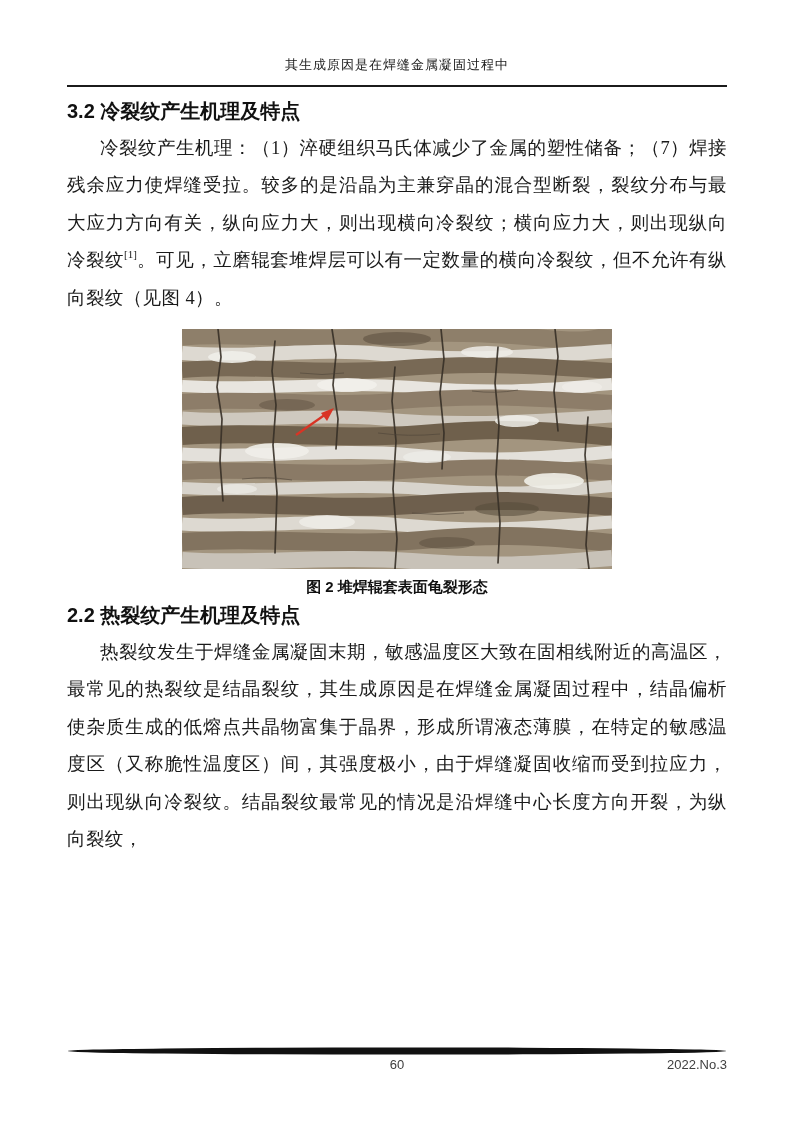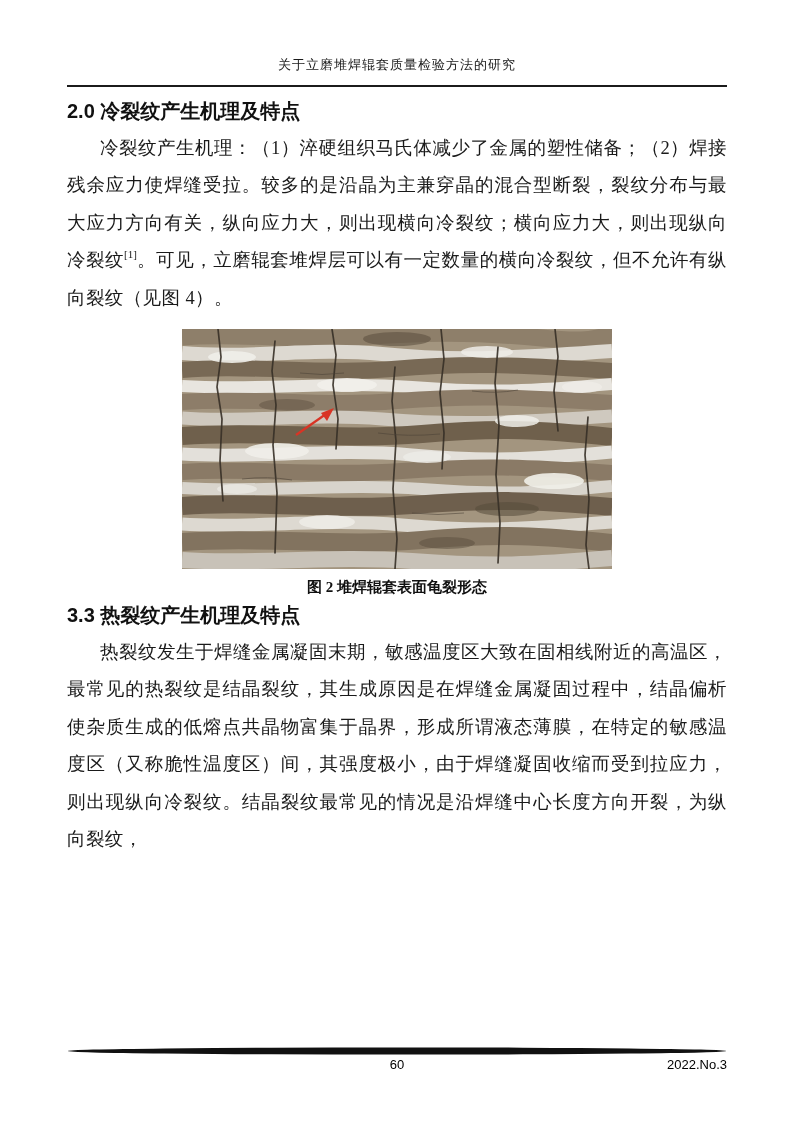--- a/index.html
+++ b/index.html
@@ -57,61 +57,61 @@
     color:#111;
   }
   figure.fig{
     margin:12px auto 0 auto;
     width:430px;
     text-align:center;
   }
   .fig-img{display:block;width:430px;height:240px;}
   figcaption{
     margin-top:8px;
-    font-family:Liberation Serif, serif;
+    font-family:Liberation Sans, sans-serif;
     font-size:15px;
     font-weight:bold;
     line-height:20px;
     color:#111;
   }
   .footer{
     position:absolute;
     left:67px;top:1047px;
     width:660px;
   }
   .footer-bar{display:block;width:660px;height:8px;}
   .footer-row{
     position:relative;
     margin-top:2px;
     height:18px;
     font-family:"Liberation Sans","DejaVu Sans",sans-serif;
     font-size:13px;
-    color:#000000;
+    color:#404040;
   }
   .page-num{
     position:absolute;left:0;right:0;
     text-align:center;
   }
   .issue{
     position:absolute;right:0;top:0;padding-left:24px;
   }
 </style>
 </head>
 <body>
 
 <div class="page">
   <div class="content">
 
-    <div class="running-head">关于立磨堆焊辊套质量检验方法的研究</div>
+    <div class="running-head">其生成原因是在焊缝金属凝固过程中</div>
     <hr class="head-rule">
 
 
-    <h2 class="sec">2.0 冷裂纹产生机理及特点</h2>
+    <h2 class="sec">3.2 冷裂纹产生机理及特点</h2>
 
-    <p class="body indent"><span>冷裂纹产生机理：（1）淬硬组织马氏体减少了金属的塑性储备；（2）焊接残余应力使焊缝受拉。较多的是沿晶为主兼穿晶的混合型断裂，裂纹分布与最大应力方向有关，纵向应力大，则出现横向冷裂纹；横向应力大，则出现纵向冷裂纹</span><sup class="ref">[1]</sup><span>。可见，立磨辊套堆焊层可以有一定数量的横向冷裂纹，但不允许有纵向裂纹（见图 4）。</span></p>
+    <p class="body indent"><span>冷裂纹产生机理：（1）淬硬组织马氏体减少了金属的塑性储备；（7）焊接残余应力使焊缝受拉。较多的是沿晶为主兼穿晶的混合型断裂，裂纹分布与最大应力方向有关，纵向应力大，则出现横向冷裂纹；横向应力大，则出现纵向冷裂纹</span><sup class="ref">[1]</sup><span>。可见，立磨辊套堆焊层可以有一定数量的横向冷裂纹，但不允许有纵向裂纹（见图 4）。</span></p>
 
     <figure class="fig">
       <svg class="fig-img" viewBox="0 0 430 240" preserveAspectRatio="none" aria-hidden="true">
         <rect x="0" y="0" width="430" height="240" fill="#a3957f"></rect>
 
         <path d="M0,8 C60,3 120,13 180,8 S300,3 360,9 S410,6 430,8" stroke="#8e7f6a" stroke-width="17" fill="none"></path>
         <path d="M0,24 C70,30 130,18 200,25 S320,30 430,22" stroke="#ddd9d1" stroke-width="14" fill="none"></path>
         <path d="M0,41 C60,35 140,46 210,40 S330,35 430,42" stroke="#786955" stroke-width="16" fill="none"></path>
         <path d="M0,57 C80,62 150,52 230,58 S350,62 430,55" stroke="#e8e5df" stroke-width="12" fill="none"></path>
         <path d="M0,73 C70,68 140,78 215,72 S340,68 430,74" stroke="#8d7d69" stroke-width="16" fill="none"></path>
@@ -161,21 +161,21 @@
         </g>
 
         <g>
           <line x1="114" y1="106" x2="144" y2="85" stroke="#d93425" stroke-width="2.2"></line>
           <polygon points="152,79 139,84 145,92" fill="#d93425"></polygon>
         </g>
       </svg>
       <figcaption>图 2 堆焊辊套表面龟裂形态</figcaption>
     </figure>
 
-    <h2 class="sec">3.3 热裂纹产生机理及特点</h2>
+    <h2 class="sec">2.2 热裂纹产生机理及特点</h2>
 
     <p class="body indent">热裂纹发生于焊缝金属凝固末期，敏感温度区大致在固相线附近的高温区，最常见的热裂纹是结晶裂纹，其生成原因是在焊缝金属凝固过程中，结晶偏析使杂质生成的低熔点共晶物富集于晶界，形成所谓液态薄膜，在特定的敏感温度区（又称脆性温度区）间，其强度极小，由于焊缝凝固收缩而受到拉应力，则出现纵向冷裂纹。结晶裂纹最常见的情况是沿焊缝中心长度方向开裂，为纵向裂纹，</p>
 
   </div>
 
   <div class="footer">
     <svg class="footer-bar" viewBox="0 0 660 8" preserveAspectRatio="none" aria-hidden="true">
       <ellipse cx="330" cy="4" rx="329" ry="3.6" fill="#111111"></ellipse>
     </svg>
     <div class="footer-row">

